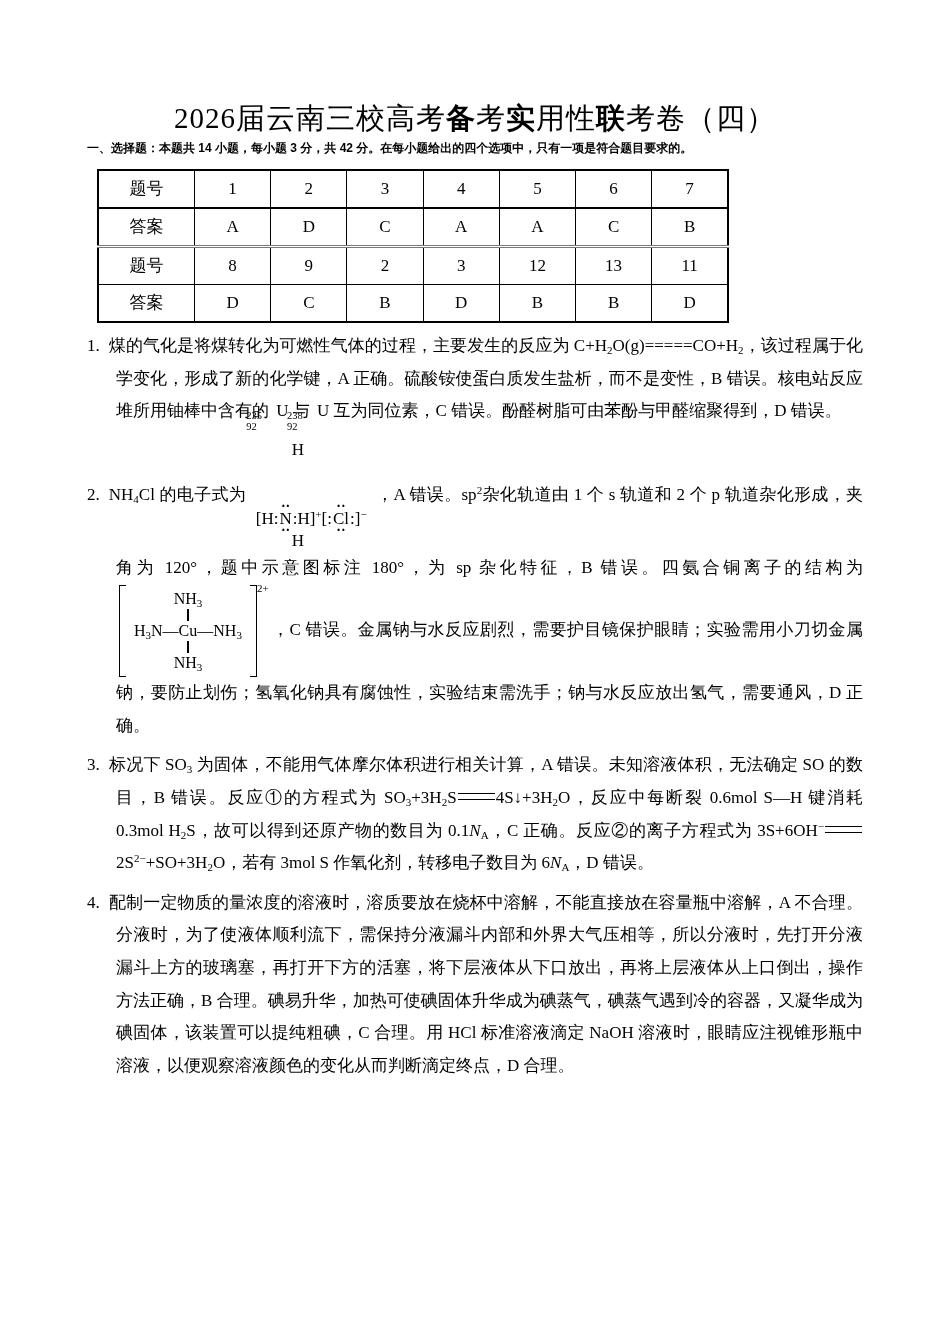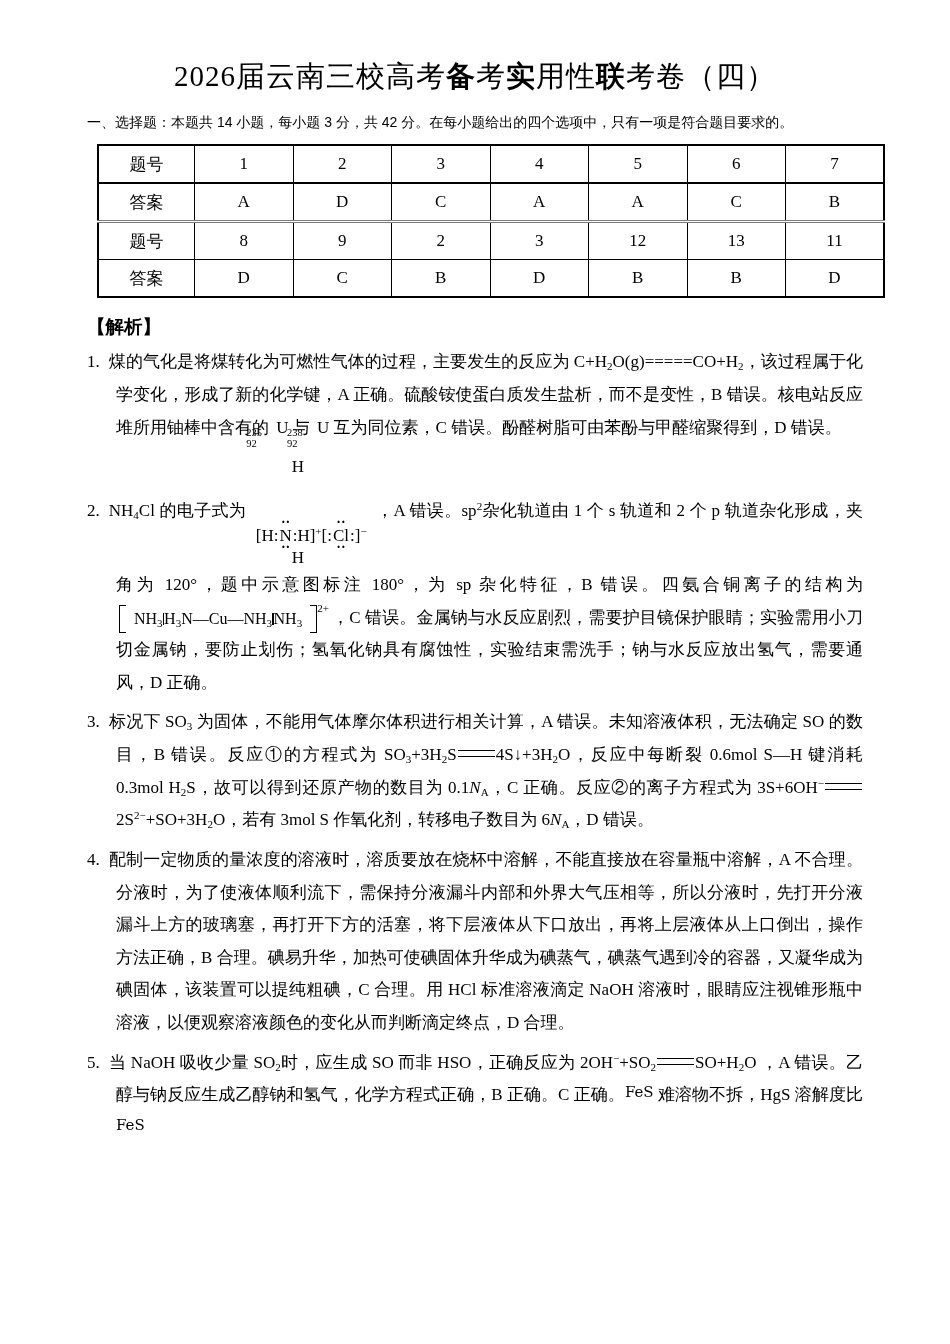--- a/index.html
+++ b/index.html
@@ -1,38 +1,37 @@
 <!DOCTYPE html>
 <html><head>
 <meta charset="utf-8">
 <style>
   html,body { margin:0; padding:0; background:#ffffff; }
   body {
     width:950px; height:1344px; overflow:hidden;
     color:#000;
     font-family:"Liberation Serif","DejaVu Serif",serif;
   }
-  .page { padding:56px 87px 0 87px; width:776px; }
+  .page { padding:98px 87px 0 87px; width:776px; }
 
   
   .title-line { text-align:center; font-size:29px; line-height:1.38; letter-spacing:1px; }
   .t-n { font-weight:400; font-family:"Liberation Serif","DejaVu Serif",serif; }
   .t-b { font-weight:700; font-family:"Liberation Sans","DejaVu Sans",sans-serif; }
 
   
   .instruction {
-    margin-top:14px;
     font-family:"Liberation Sans","DejaVu Sans",sans-serif;
-    font-weight:400; font-size:14px; line-height:1.74; text-align:justify;
+    font-weight:700; font-size:12px; line-height:1.74; text-align:justify;
   }
 
   
   table.answers {
     border-collapse:collapse; table-layout:fixed;
-    width:788px; margin:10px 0 0 10px;
+    width:632px; margin:10px 0 0 10px;
     border:2.2px solid #000;
   }
   table.answers td {
     border:1.6px solid #000; text-align:center; vertical-align:middle;
     height:36px; font-size:17px; padding:0;
   }
   table.answers tr.r1 td { border-bottom:2.6px solid #000; }
   table.answers tr.r2 td { border-bottom:3px double #7a7a7a; }
   table.answers td.c0 { width:95px; }
 
@@ -75,21 +74,21 @@
     line-height:1; font-size:14px; font-weight:700;
   }
   nd::before { top:-0.62em; }
   nd::after  { bottom:-0.55em; }
 
   
   cux { display:inline-flex; align-items:stretch; vertical-align:middle;
         text-indent:0; margin:0 3px; font-size:16px; line-height:1.25; }
   cux cb  { width:6px; border:1.6px solid #000; border-right:none; margin-right:5px; }
   cux cbr { width:6px; border:1.6px solid #000; border-left:none;  margin-left:5px; }
-  cux cmid { display:flex; flex-direction:row; align-items:center; padding:4px 3px; }
+  cux cmid { display:flex; flex-direction:column; align-items:center; padding:4px 3px; }
   cux crow { display:block; white-space:nowrap; }
   cux cvl { width:1.5px; height:12px; background:#000; }
   cux ccharge { font-size:11px; margin-top:-3px; }
 
   
   feq { font-family:"DejaVu Serif",serif; font-size:15px; position:relative; top:-3px; }
 </style>
 </head>
 <body>
 
@@ -139,21 +138,20 @@
       <td>C</td>
       <td>B</td>
       <td>D</td>
       <td>B</td>
       <td>B</td>
       <td>D</td>
     </tr>
   </tbody>
     </table>
 
-  <div class="analysis-heading">【解析】</div>
 
   <div class="sol">
     <span class="num">1.</span><span>煤的气化是将煤转化为可燃性气体的过程，主要发生的反应为 C+H<sub>2</sub>O(g)=====CO+H<sub>2</sub>，该过程属于化学变化，形成了新的化学键，A 正确。硫酸铵使蛋白质发生盐析，而不是变性，B 错误。核电站反应堆所用铀棒中含有的 <iso>
           <in>235</in>
           <in>92</in>
         </iso>U 与 <iso>
           <in>238</in>
           <in>92</in>
         </iso>U 互为同位素，C 错误。酚醛树脂可由苯酚与甲醛缩聚得到，D 错误。</span>
   </div>
@@ -170,17 +168,14 @@
           <cbr></cbr>
           <ccharge>2+</ccharge>
         </cux>，C 错误。金属钠与水反应剧烈，需要护目镜保护眼睛；实验需用小刀切金属钠，要防止划伤；氢氧化钠具有腐蚀性，实验结束需洗手；钠与水反应放出氢气，需要通风，D 正确。</span>
   </div>
   <div class="sol">
     <span class="num">3.</span><span>标况下 SO<sub>3</sub> 为固体，不能用气体摩尔体积进行相关计算，A 错误。未知溶液体积，无法确定 SO 的数目，B 错误。反应①的方程式为 SO<sub>3</sub>+3H<sub>2</sub>S<dbl></dbl>4S↓+3H<sub>2</sub>O，反应中每断裂 0.6mol S—H 键消耗 0.3mol H<sub>2</sub>S，故可以得到还原产物的数目为 0.1<i>N</i><sub>A</sub>，C 正确。反应②的离子方程式为 3S+6OH<sup>−</sup><dbl></dbl>2S<sup>2−</sup>+SO+3H<sub>2</sub>O，若有 3mol S 作氧化剂，转移电子数目为 6<i>N</i><sub>A</sub>，D 错误。</span>
   </div>
   <div class="sol">
     <span class="num">4.</span><span>配制一定物质的量浓度的溶液时，溶质要放在烧杯中溶解，不能直接放在容量瓶中溶解，A 不合理。分液时，为了使液体顺利流下，需保持分液漏斗内部和外界大气压相等，所以分液时，先打开分液漏斗上方的玻璃塞，再打开下方的活塞，将下层液体从下口放出，再将上层液体从上口倒出，操作方法正确，B 合理。碘易升华，加热可使碘固体升华成为碘蒸气，碘蒸气遇到冷的容器，又凝华成为碘固体，该装置可以提纯粗碘，C 合理。用 HCl 标准溶液滴定 NaOH 溶液时，眼睛应注视锥形瓶中溶液，以便观察溶液颜色的变化从而判断滴定终点，D 合理。</span>
   </div>
-  <div class="sol">
-    <span class="num">5.</span><span>当 NaOH 吸收少量 SO<sub>2</sub>时，应生成 SO 而非 HSO，正确反应为 2OH<sup>−</sup>+SO<sub>2</sub><dbl></dbl>SO+H<sub>2</sub>O ，A 错误。乙醇与钠反应生成乙醇钠和氢气，化学方程式正确，B 正确。C 正确。<feq>FeS</feq> 难溶物不拆，HgS 溶解度比 <feq>FeS</feq></span>
-  </div>
 
 </div>
 
 </body></html>

